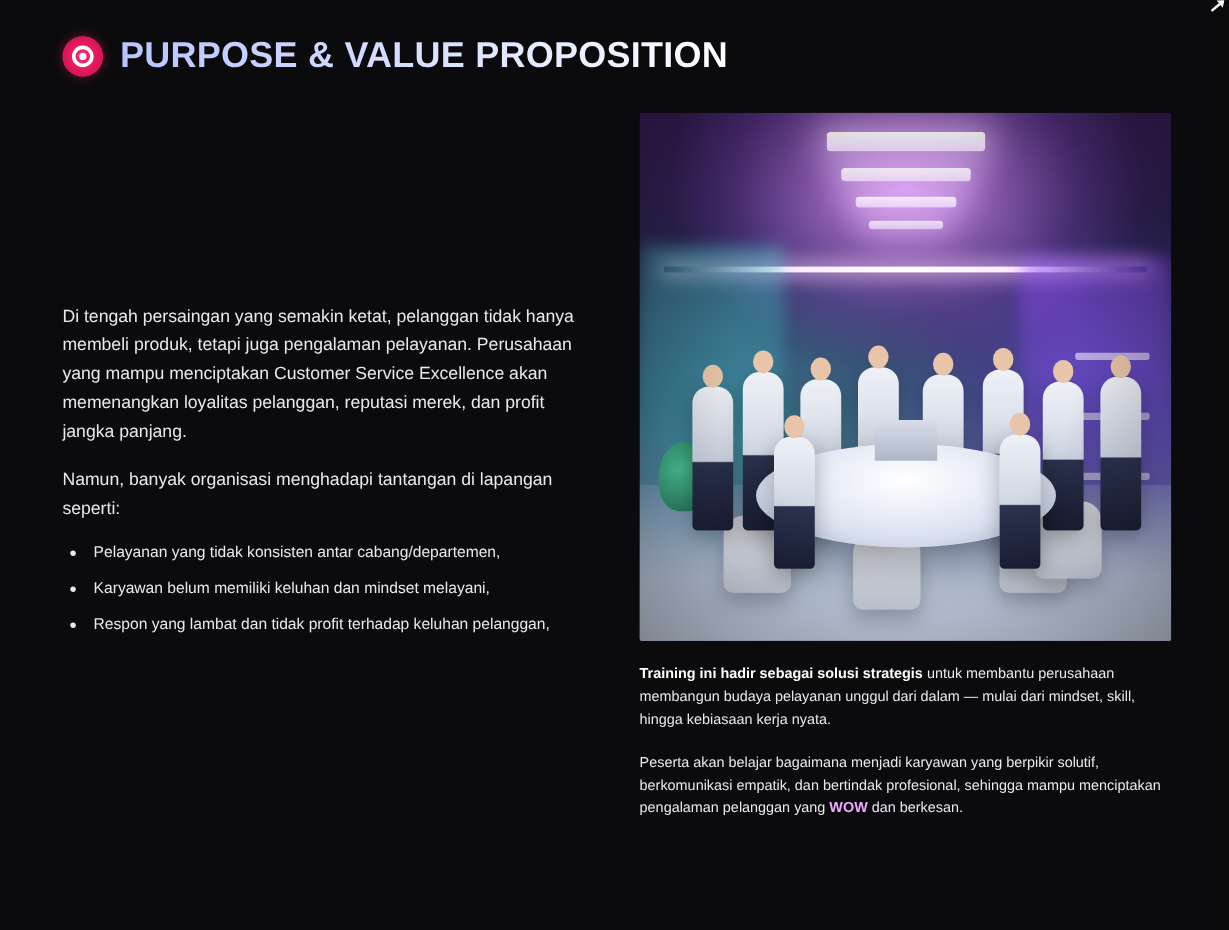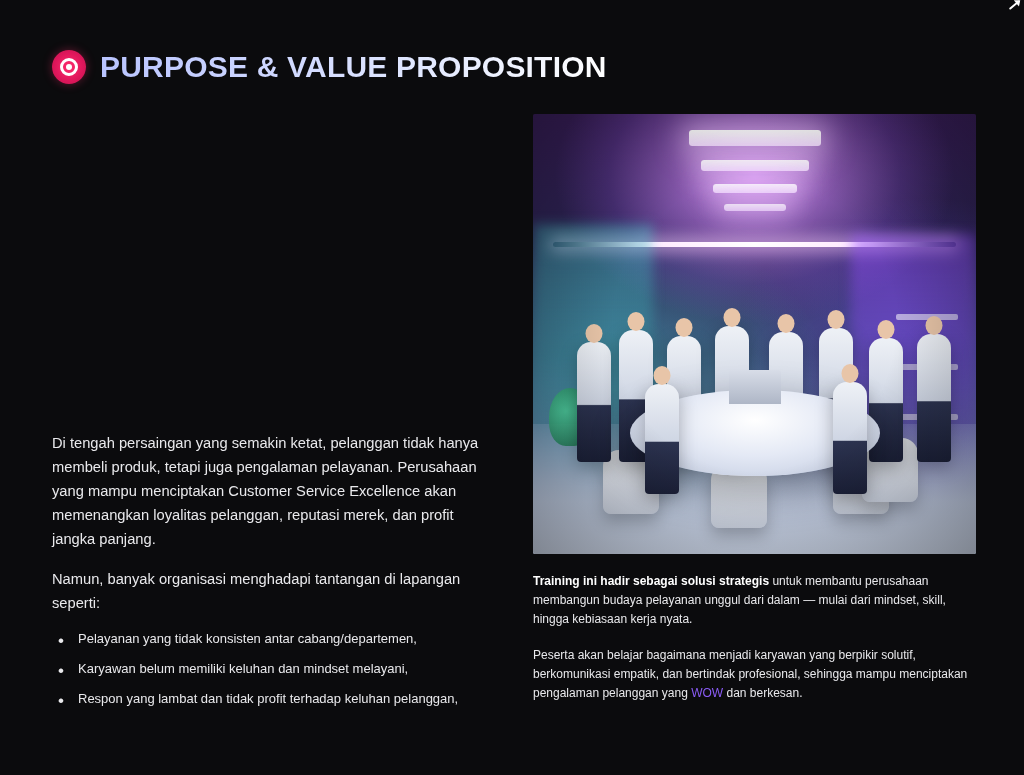--- a/index.html
+++ b/index.html
@@ -17,21 +17,20 @@
     background: #0b0b0d;
     padding: 30px 52px 20px 52px;
   }
 
   
   .header {
     display: flex;
     align-items: center;
     gap: 14px;
     margin-bottom: 30px;
-    margin-top: 20px;
   }
   .target-icon {
     width: 34px;
     height: 34px;
     border-radius: 50%;
     background: radial-gradient(circle at 50% 50%, #ff2d6f 0%, #e0175c 55%, #c2124d 100%);
     display: flex;
     align-items: center;
     justify-content: center;
     flex: none;
@@ -82,21 +81,21 @@
     -webkit-background-clip: text;
     background-clip: text;
     -webkit-text-fill-color: transparent;
     white-space: nowrap;
   }
 
   
   .body {
     display: flex;
     gap: 36px;
-    align-items: flex-end;
+    align-items: center;
   }
   .col-left { width: 445px; flex: none; }
   .col-right { width: 443px; flex: none; }
 
   .para {
     color: #e9e9ec;
     font-size: 14.7px;
     line-height: 1.63;
     margin-bottom: 16px;
   }
@@ -260,21 +259,21 @@
     background: radial-gradient(ellipse at 50% 48%, rgba(0,0,0,0) 45%, rgba(0,0,0,0.38) 100%);
   }
 
   .cap {
     color: #e9e9ec;
     font-size: 12px;
     line-height: 1.6;
     margin-bottom: 16px;
   }
   .cap b { font-weight: bold; color: #ffffff; }
-  .wow { color: #8b5cf6; font-weight: normal; }
+  .wow { color: #f0abfc; font-weight: bold; }
 </style>
 </head>
 <body>
 
 <div class="slide">
 
   <div class="header">
     <span class="target-icon">
       <span class="ring"></span>
       <span class="arrow"></span>

